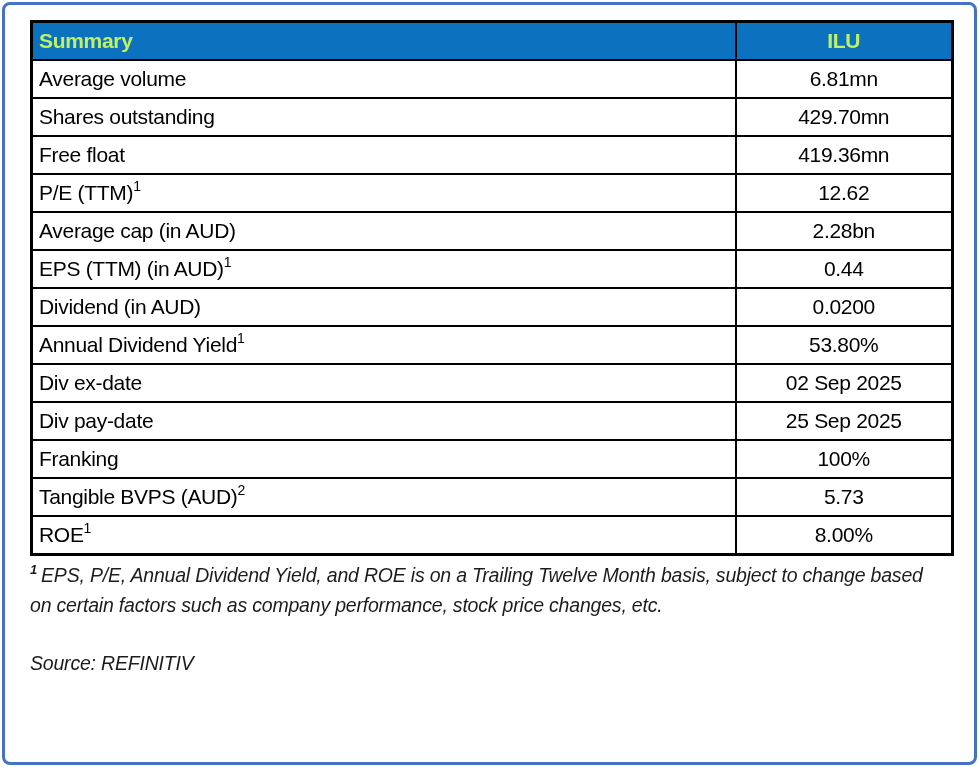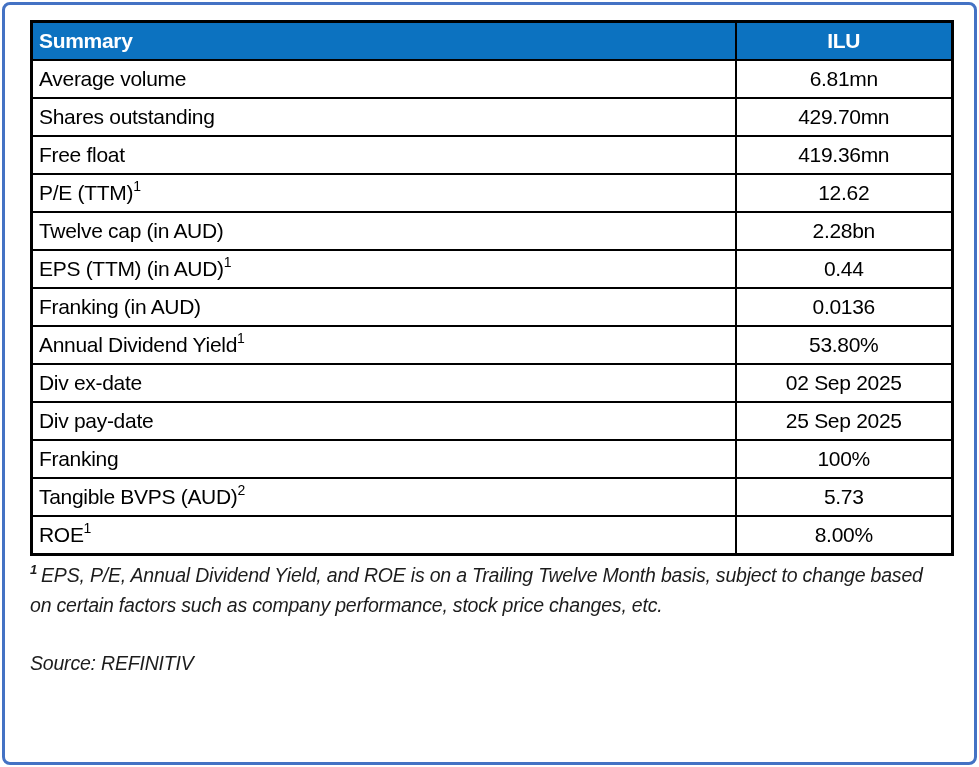--- a/index.html
+++ b/index.html
@@ -37,21 +37,21 @@
   table.summary th, table.summary td {
     border: 2px solid #000000;
     height: 36px;
     padding: 0 6px;
     overflow: hidden;
     white-space: nowrap;
   }
   table.summary { border: 3px solid #000000; }
   table.summary thead th {
     background: #0c72c0;
-    color: #ffffff;
+    color: #bef264;
     font-weight: bold;
   }
   th.header-left { text-align: left; }
   th.header-right { }
   td.label-cell { text-align: left; font-weight: 400; }
   td.value-cell { text-align: center; }
   td.label-cell sup {
     font-size: 14px;
     line-height: 0;
     vertical-align: 9px;
@@ -105,30 +105,30 @@
         </tr>
         <tr>
           <td class="label-cell">Free float</td>
           <td class="value-cell">419.36mn</td>
         </tr>
         <tr>
           <td class="label-cell">P/E (TTM)<sup>1</sup></td>
           <td class="value-cell">12.62</td>
         </tr>
         <tr>
-          <td class="label-cell">Twelve cap (in AUD)</td>
+          <td class="label-cell">Average cap (in AUD)</td>
           <td class="value-cell">2.28bn</td>
         </tr>
         <tr>
           <td class="label-cell">EPS (TTM) (in AUD)<sup>1</sup></td>
           <td class="value-cell">0.44</td>
         </tr>
         <tr>
-          <td class="label-cell">Franking (in AUD)</td>
-          <td class="value-cell">0.0136</td>
+          <td class="label-cell">Dividend (in AUD)</td>
+          <td class="value-cell">0.0200</td>
         </tr>
         <tr>
           <td class="label-cell">Annual Dividend Yield<sup>1</sup></td>
           <td class="value-cell">53.80%</td>
         </tr>
         <tr>
           <td class="label-cell">Div ex-date</td>
           <td class="value-cell">02 Sep 2025</td>
         </tr>
         <tr>

